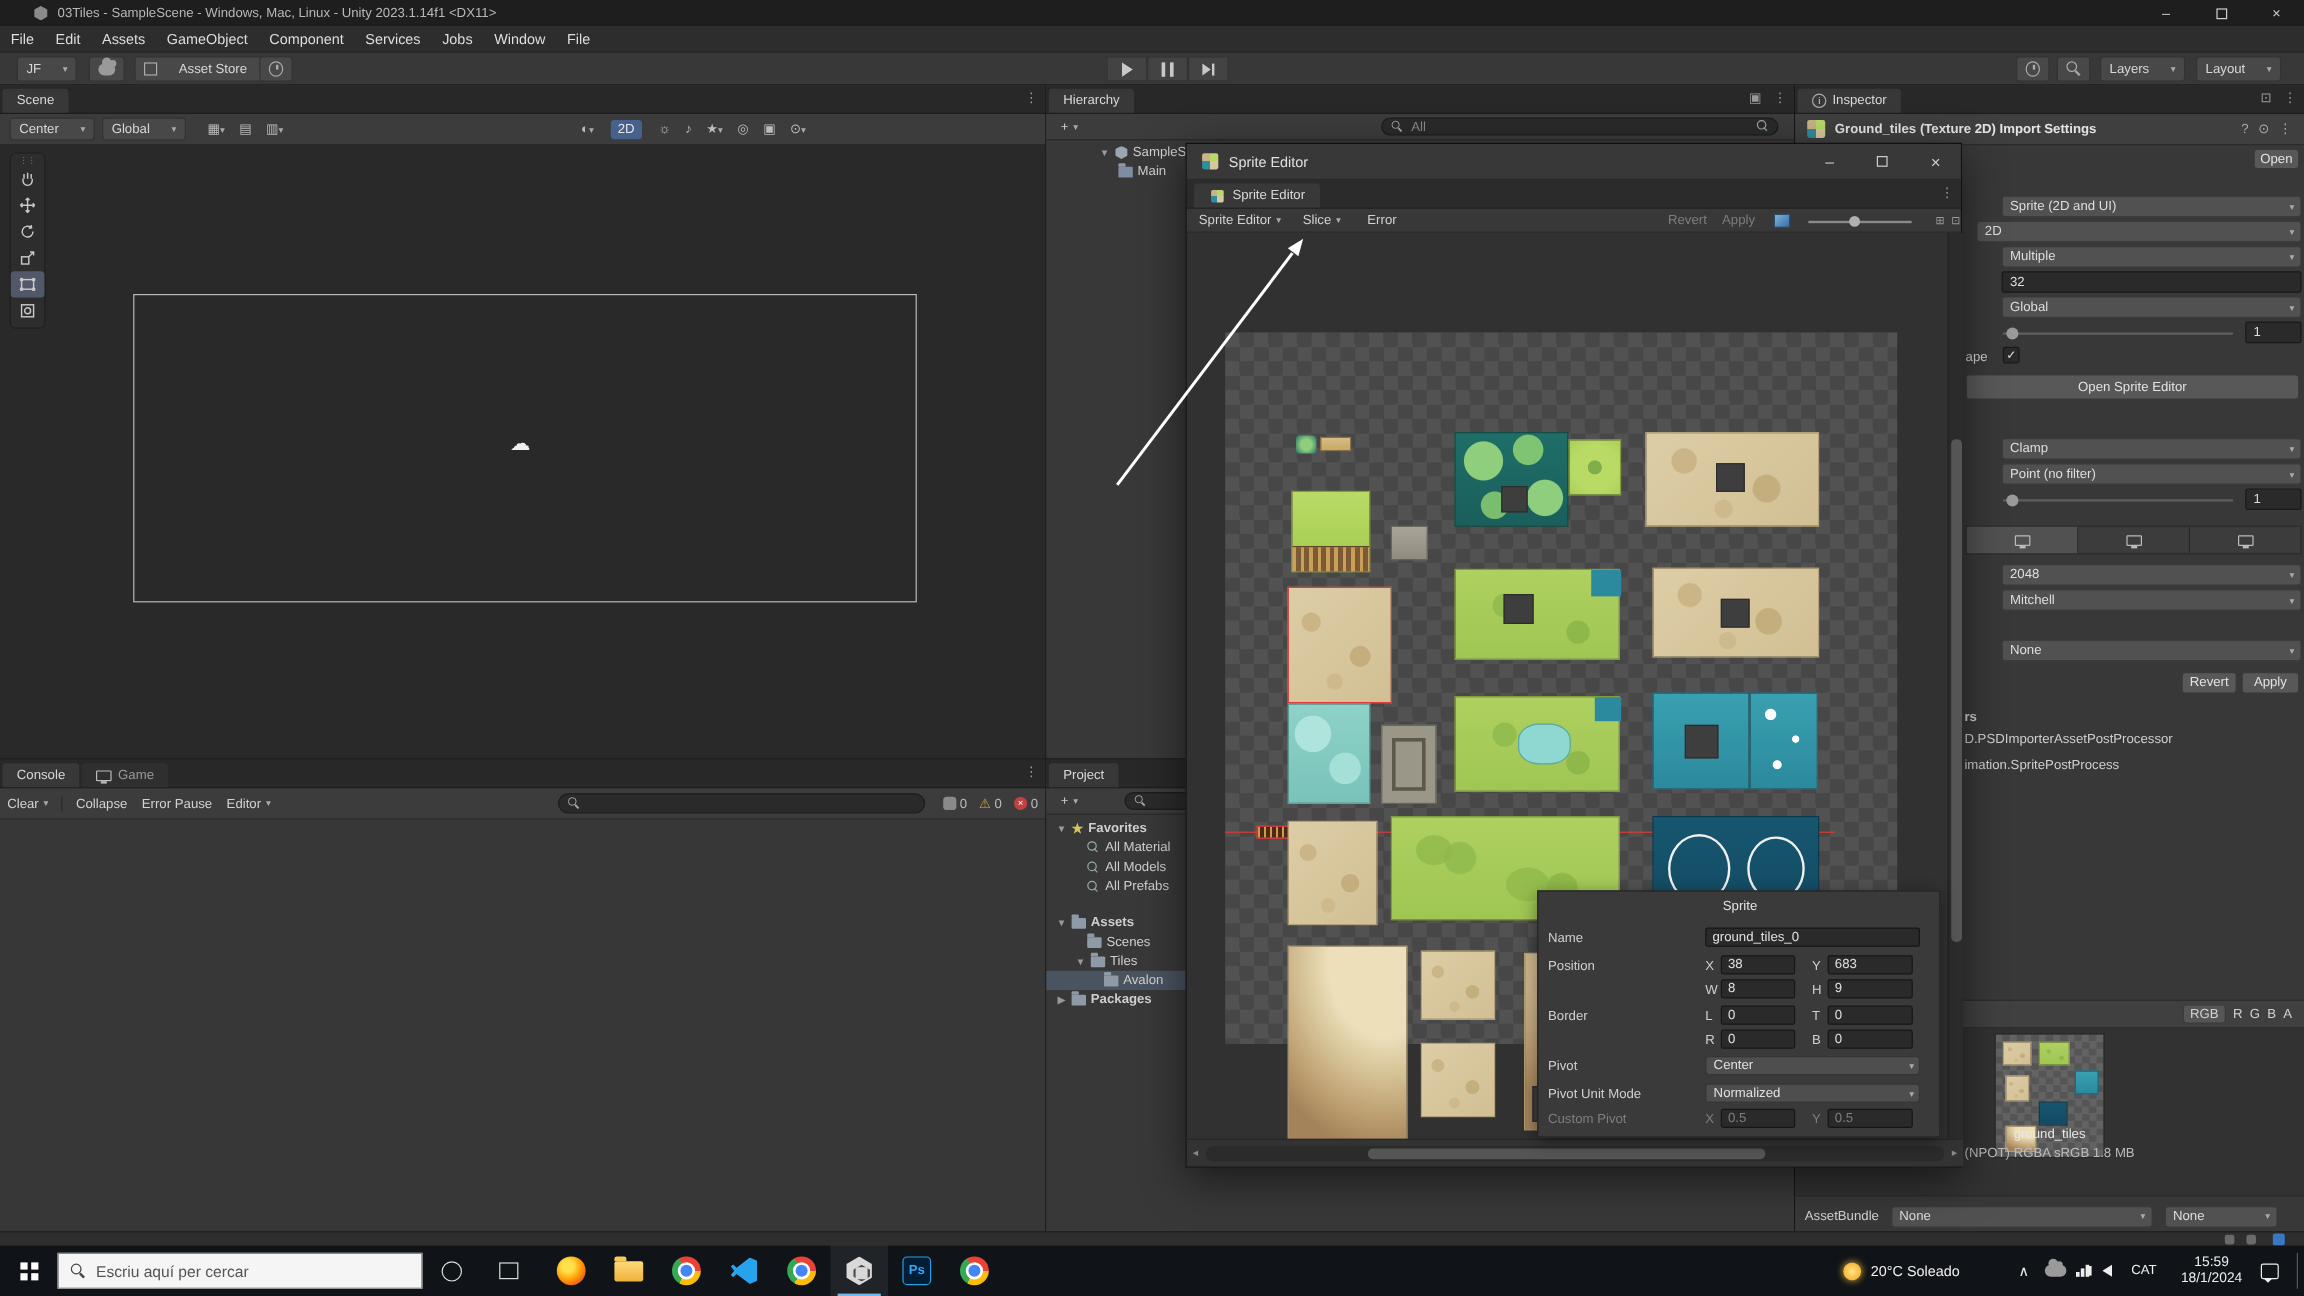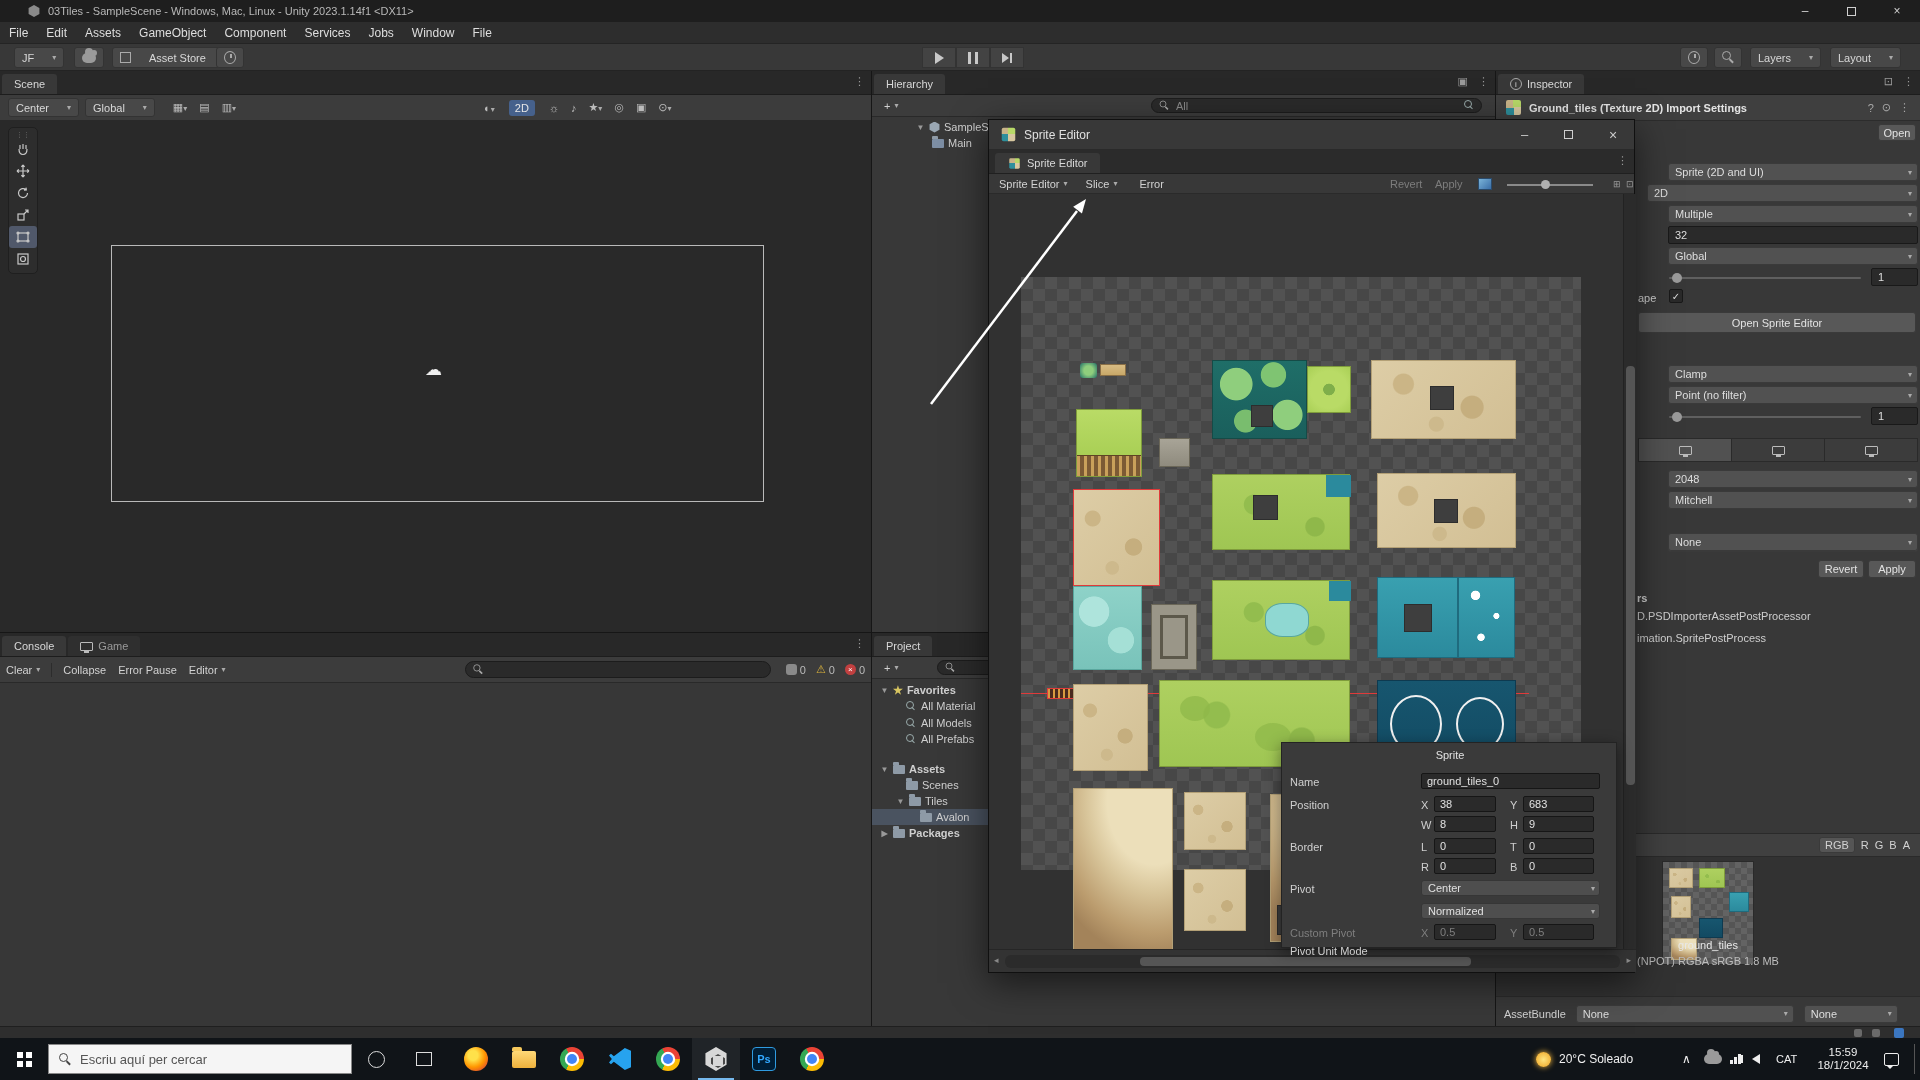--- a/index.html
+++ b/index.html
@@ -733,21 +733,21 @@
         </div>
       <span class="sp-lab" style="left:228px;top:118px;">B</span>
       <div class="sp-field" style="left:241px;top:115px;width:71px;">
           <span>0</span>
         </div>
       <span class="sp-lab" style="left:8px;top:140px;">Pivot</span>
       <div class="sp-dd" style="left:139px;top:137px;width:179px;">
           <span>Center</span>
           <span class="caret">▾</span>
         </div>
-      <span class="sp-lab" style="left:8px;top:163px;margin-top:39px;">Pivot Unit Mode</span>
+      <span class="sp-lab" style="left:8px;top:163px;">Pivot Unit Mode</span>
       <div class="sp-dd" style="left:139px;top:160px;width:179px;">
           <span>Normalized</span>
           <span class="caret">▾</span>
         </div>
       <span class="sp-lab dim" style="left:8px;top:184px;">Custom Pivot</span>
       <span class="sp-lab dim" style="left:139px;top:184px;">X</span>
       <div class="sp-field dim" style="left:152px;top:181px;width:62px;">
           <span>0.5</span>
         </div>
       <span class="sp-lab dim" style="left:228px;top:184px;">Y</span>

